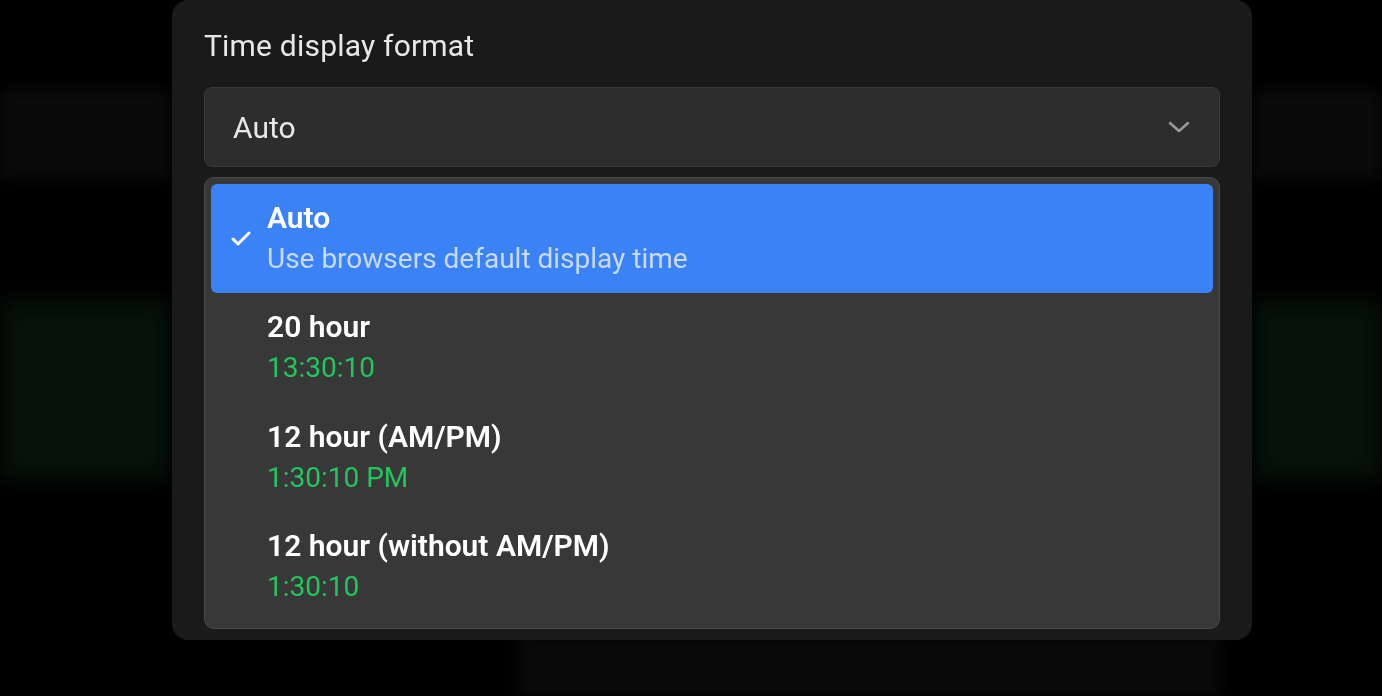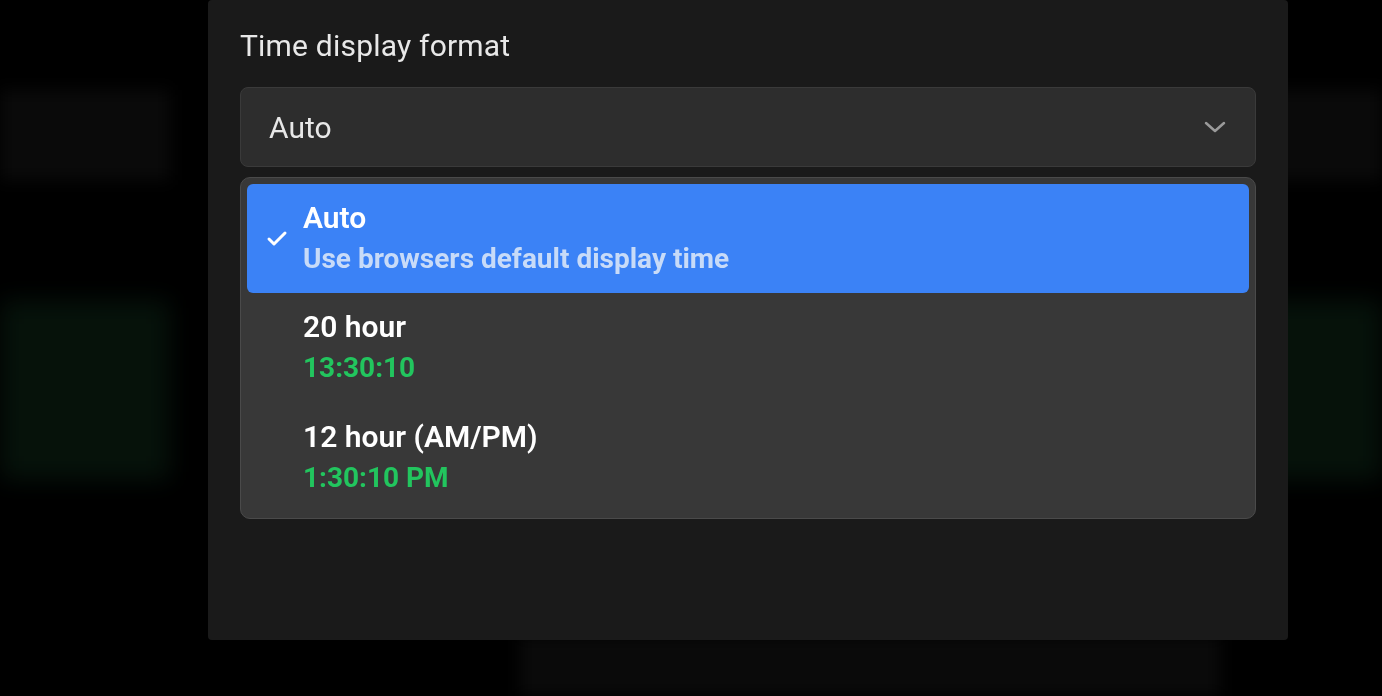--- a/index.html
+++ b/index.html
@@ -62,23 +62,22 @@
       background: #0a0a0a;
       filter: blur(8px);
     }
     .panel {
       position: absolute;
       left: 172px;
       top: 0;
       width: 1080px;
       height: 640px;
       background: #1a1a1a;
-      border-radius: 4px;
+      border-radius: 16px;
       padding: 20px 32px 32px 32px;
-      margin-left: 36px;
     }
     .label {
       color: #e8e8e8;
       font-size: 30px;
       font-weight: 400;
       margin-bottom: 24px;
       margin-top: 8px;
       letter-spacing: 0.2px;
     }
     .select-box {
@@ -146,21 +145,21 @@
     }
     .option-title {
       color: #ffffff;
       font-size: 30px;
       font-weight: 600;
       line-height: 1.3;
       margin-bottom: 4px;
     }
     .option-desc {
       font-size: 28px;
-      font-weight: 700;
+      font-weight: 400;
       line-height: 1.3;
     }
     .option.selected .option-desc {
       color: #c8dbf8;
     }
     .option:not(.selected) .option-desc {
       color: #22c55e;
     }
   </style>
 </head>
@@ -207,15 +206,22 @@
     </div>
 
     <div class="option">
       <div class="option-check"></div>
       <div class="option-content">
         <div class="option-title">12 hour (AM/PM)</div>
         <div class="option-desc">1:30:10 PM</div>
       </div>
     </div>
 
+    <div class="option">
+      <div class="option-check"></div>
+      <div class="option-content">
+        <div class="option-title">12 hour (without AM/PM)</div>
+        <div class="option-desc">1:30:10</div>
+      </div>
+    </div>
 
   </div>
 </div>
 
 </body></html>

